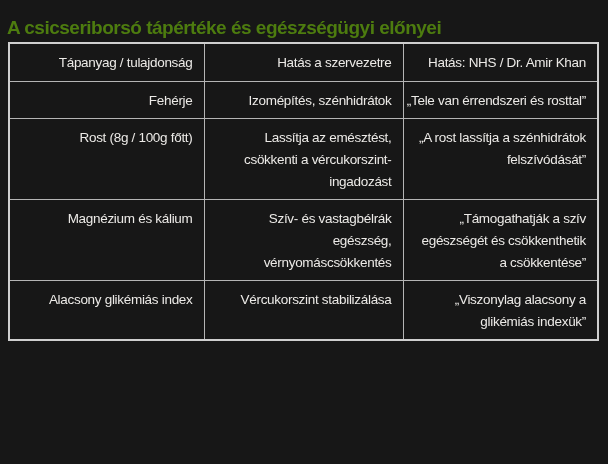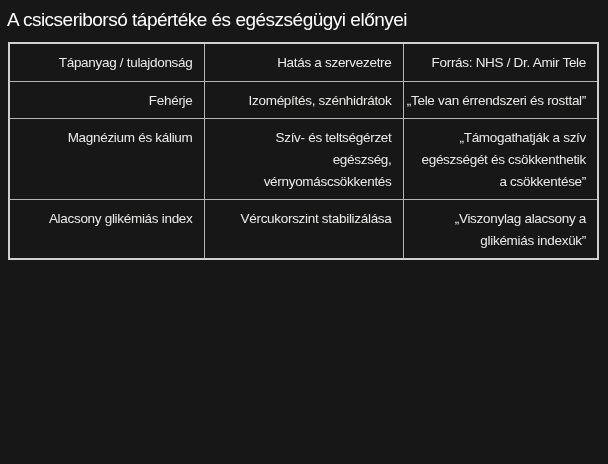--- a/index.html
+++ b/index.html
@@ -8,25 +8,25 @@
   }
   body {
     width: 608px;
     height: 464px;
     background: #171717;
     overflow: hidden;
     font-family: "Liberation Sans", sans-serif;
     color: #eceae7;
   }
   .page-title {
-    margin: 6px 0 0 7px;
+    margin: 14px 0 0 7px;
     font-size: 19px;
-    font-weight: normal;
+    font-weight: bold;
     letter-spacing: -0.5px;
-    color: #ffffff;
+    color: #4d7c0f;
     line-height: 28px;
   }
   table.nutrition {
     position: absolute;
     left: 8px;
     top: 42px;
     width: 589px;
     border-collapse: collapse;
     table-layout: fixed;
     border: 2px solid #cfcfcf;
@@ -65,30 +65,38 @@
 <table class="nutrition">
   <colgroup>
     <col class="c1">
       <col class="c2">
       <col class="c3">
   </colgroup>
   <tbody>
     <tr class="r-header">
       <th>Tápanyag / tulajdonság</th>
       <th>Hatás a szervezetre</th>
-      <th>Forrás: NHS / Dr. Amir Tele</th>
+      <th>Hatás: NHS / Dr. Amir Khan</th>
     </tr>
     <tr class="r1">
       <td>Fehérje</td>
       <td>Izomépítés, szénhidrátok</td>
       <td>„Tele van érrendszeri és rosttal”</td>
     </tr>
+    <tr class="r2">
+      <td>Rost (8g / 100g főtt)</td>
+      <td>Lassítja az emésztést,
+csökkenti a vércukorszint-
+ingadozást</td>
+      <td>„A rost lassítja a szénhidrátok
+felszívódását”</td>
+    </tr>
     <tr class="r4">
       <td>Magnézium és kálium</td>
-      <td>Szív- és teltségérzet
+      <td>Szív- és vastagbélrák
 egészség,
 vérnyomáscsökkentés</td>
       <td>„Támogathatják a szív
 egészségét és csökkenthetik
 a csökkentése”</td>
     </tr>
     <tr class="r6">
       <td>Alacsony glikémiás index</td>
       <td>Vércukorszint stabilizálása</td>
       <td>„Viszonylag alacsony a

